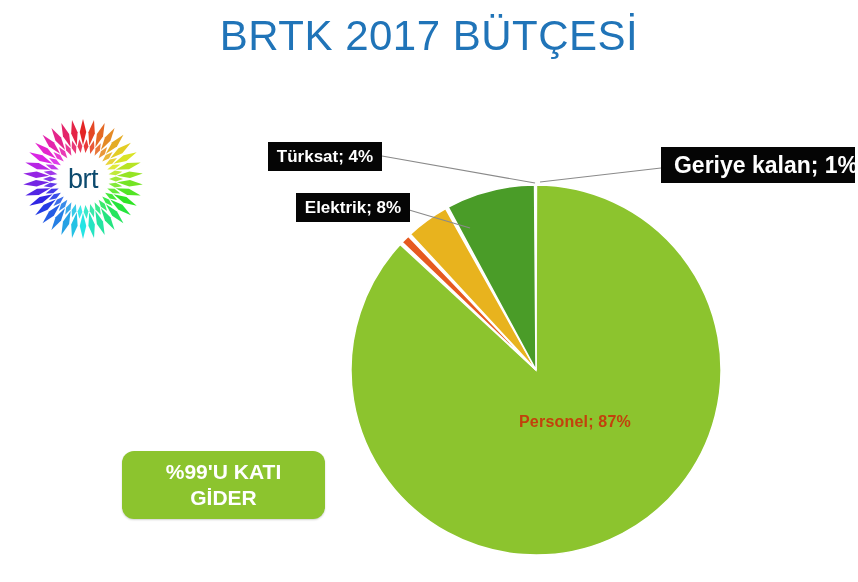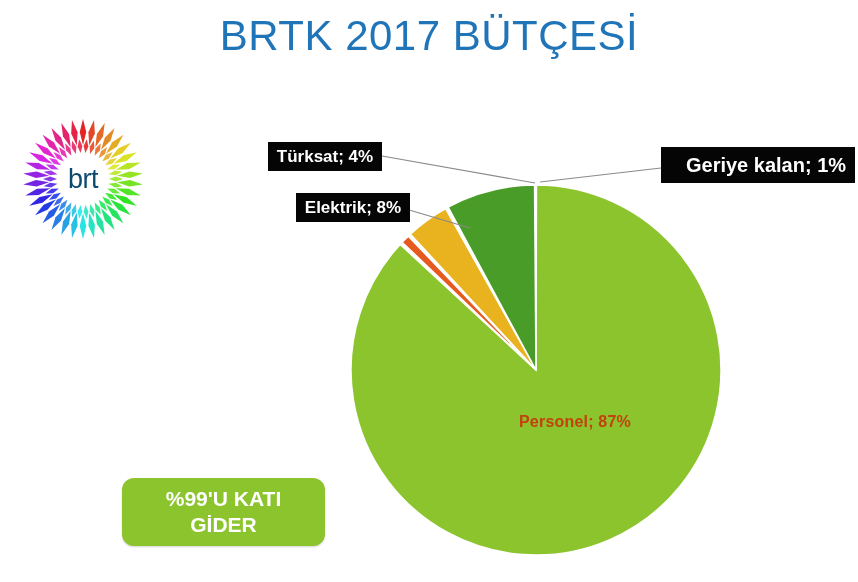--- a/index.html
+++ b/index.html
@@ -110,42 +110,42 @@
     width: 114px;
     height: 29px;
     font-size: 17px;
     margin-left: 11px;
   }
   #callout-geriye {
     left: 661px;
     top: 147px;
     width: 178px;
     height: 36px;
-    font-size: 20px;
+    font-size: 23px;
     padding-left: 16px;
   }
 
   
   #label-personel {
     position: absolute;
     left: 519px;
     top: 413px;
     color: #c2410c;
     font-size: 16px;
     font-weight: 600;
     font-family: "Liberation Sans", sans-serif;
     white-space: nowrap;
     letter-spacing: 0.2px;
   }
 
   
   #note-box {
     position: absolute;
     left: 122px;
-    top: 478px;
+    top: 451px;
     width: 203px;
     height: 68px;
     background: #8cc42e;
     border-radius: 12px;
     display: flex;
     align-items: center;
     justify-content: center;
     text-align: center;
     color: #ffffff;
     font-size: 21px;

